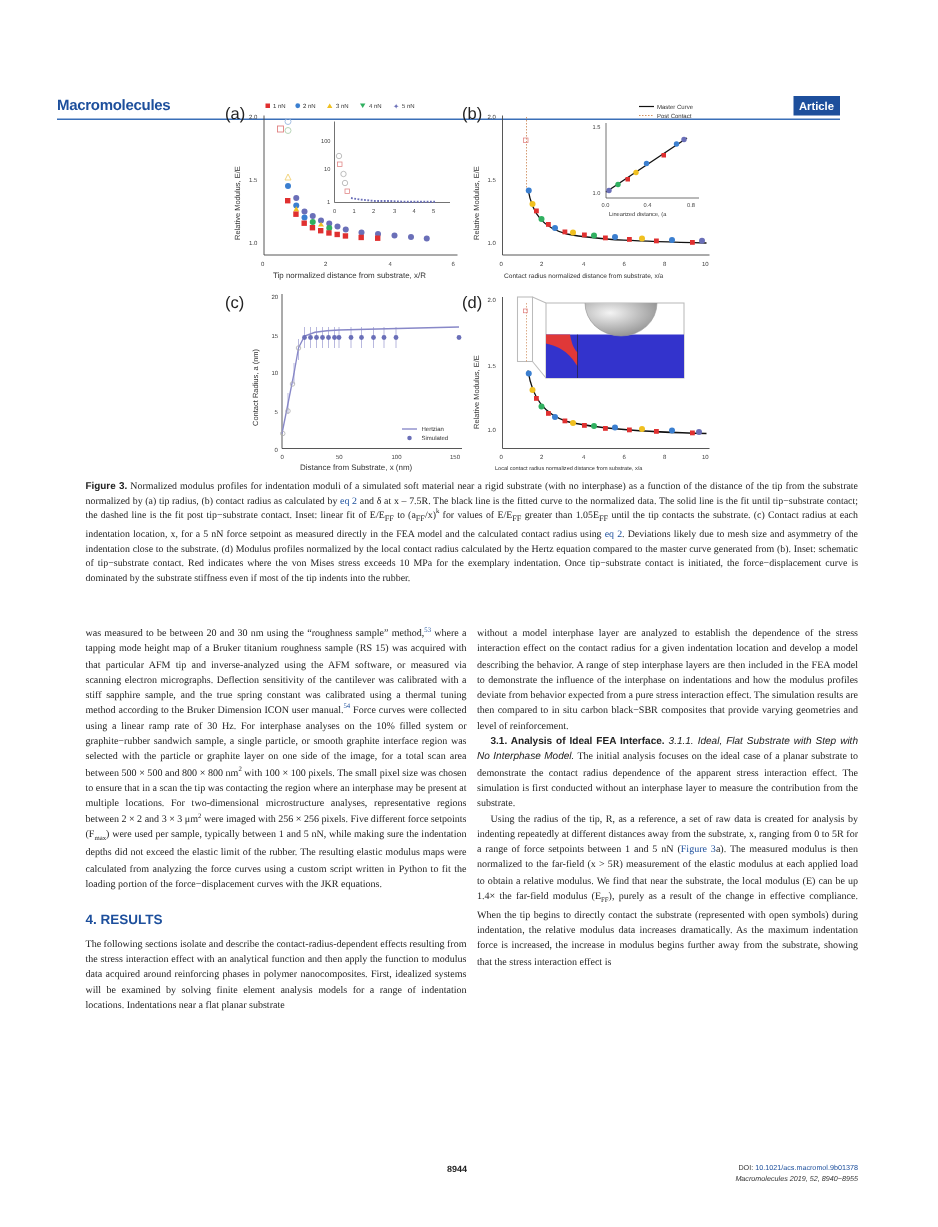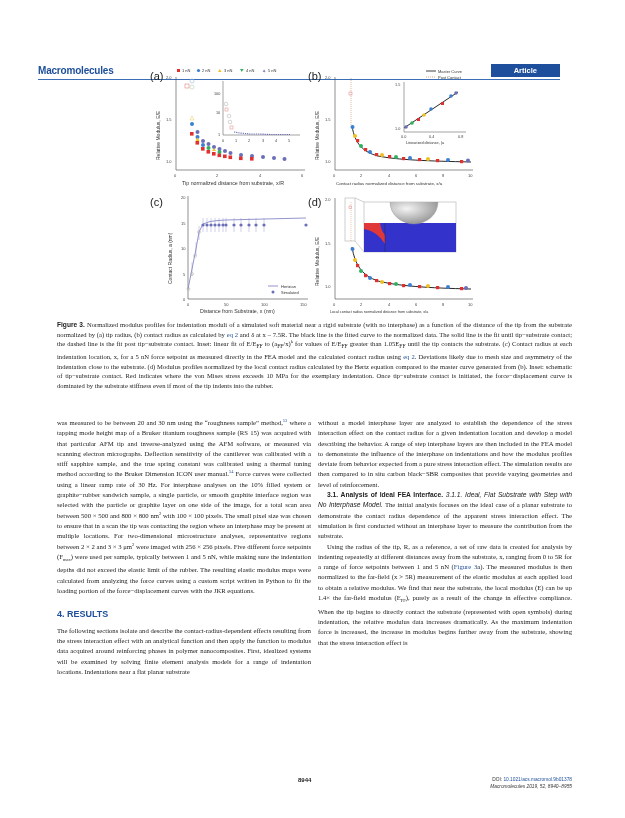--- a/index.html
+++ b/index.html
@@ -1,19 +1,19 @@
 <!DOCTYPE html>
 <html><head>
 <meta charset="utf-8">
 <style>
   html, body { margin:0; padding:0; background:#fff; }
   body { width:625px; height:818px; position:relative; overflow:hidden; font-family:"Liberation Serif", serif; color:#222; }
   .hdr { position:absolute; left:38px; top:49px; width:522px; height:12px; border-bottom:1.5px solid #3a6fb8;margin-top:18px; }
   .journal { position:absolute; left:0; top:-2px; font-family:"Liberation Sans", sans-serif; font-weight:bold; font-size:10px; color:#1d4f9c; letter-spacing:-0.2px; }
-  .badge { position:absolute; right:0; top:-3px; background:#1d4f9c; color:#fff; font-family:"Liberation Sans", sans-serif; font-weight:bold; font-size:7.5px; padding:2px 23px; }
+  .badge { position:absolute; right:0; top:-3px; background:#1d4f9c; color:#fff; font-family:"Liberation Sans", sans-serif; font-weight:bold; font-size:7.5px; padding:2px 4px; }
   .fig { position:absolute; left:150px; top:64px; width:330px; height:252px; }
   .panel { position:absolute; }
   .plabel { position:absolute; font-family:"Liberation Sans", sans-serif; font-size:11px; color:#222; }
   svg text { font-family:"Liberation Sans", sans-serif; }
   .caption { position:absolute; left:57px; top:320px; width:515px; font-size:6.6px; line-height:9.6px; text-align:justify; }
   .caption b { font-family:"Liberation Sans", sans-serif; font-weight:bold; }
   .col { position:absolute; top:418px; width:254px; font-size:6.7px; line-height:10.3px; text-align:justify; }
   .col.left { left:57px; }
   .col.right { left:318px; }
   .col p { margin:0; }

